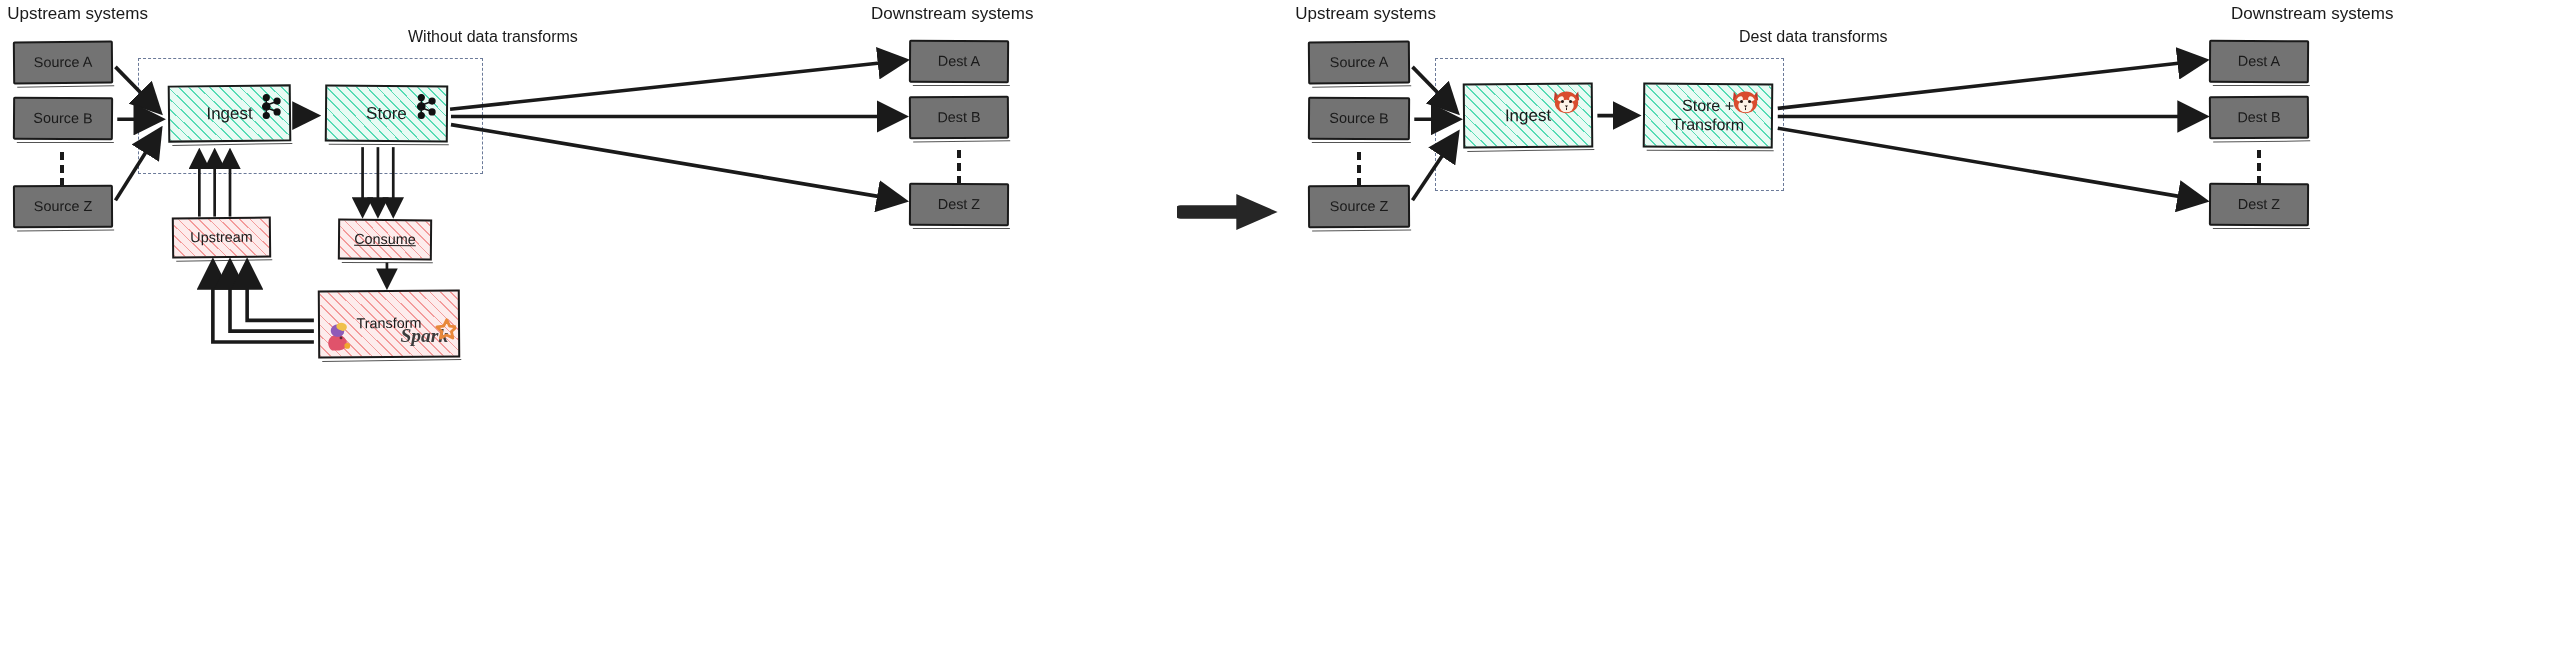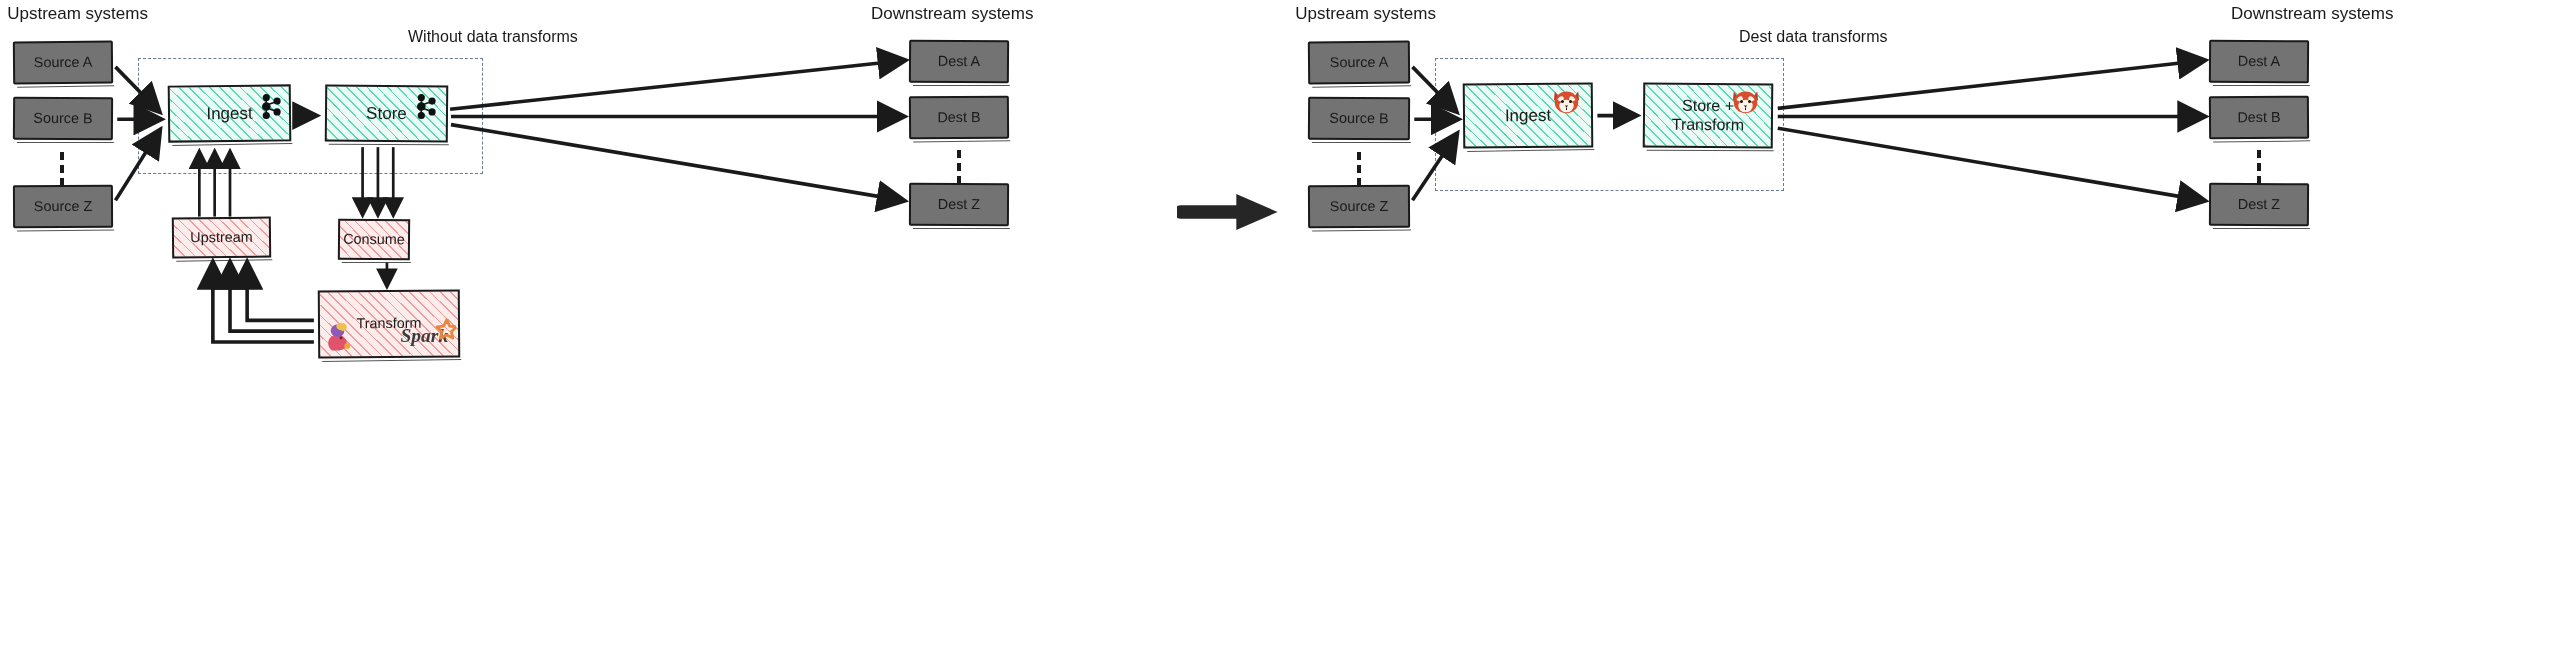--- a/index.html
+++ b/index.html
@@ -125,21 +125,21 @@
       <i></i>
       <i></i>
   </div>
   <div class="box plain" style="left:909px;top:183px;width:100px;height:43px;transform:rotate(0.3deg);">
     <span class="lbl">Dest Z</span>
   </div>
 
   <div class="box pink" style="left:172px;top:217px;width:99px;height:41px;transform:rotate(-0.6deg);">
     <span class="lbl">Upstream</span>
   </div>
-  <div class="box pink" style="left:338px;top:219px;width:72px;height:41px;transform:rotate(0.5deg);">
+  <div class="box pink" style="left:338px;top:219px;width:94px;height:41px;transform:rotate(0.5deg);text-decoration:underline;">
     <span class="lbl">Consume</span>
   </div>
   <div class="box pink" style="left:318px;top:290px;width:142px;height:68px;transform:rotate(-0.4deg);align-items:flex-start;padding-top:23.4px;">
     <span class="lbl">Transform</span>
   </div>
 
   <span class="icn" style="left:323px;top:320px;width:36px;height:34px;">
     <svg viewBox="0 0 40 38" width="36" height="34">
       <path d="M10 34 C4 30 4 20 12 17 C18 15 24 18 26 23 C28 28 24 34 18 34 Z" fill="#e0536b"></path>
       <path d="M11 17 C6 13 9 5 16 5 C22 5 25 10 23 15 C21 19 15 20 11 17 Z" fill="#8e5ab8"></path>

